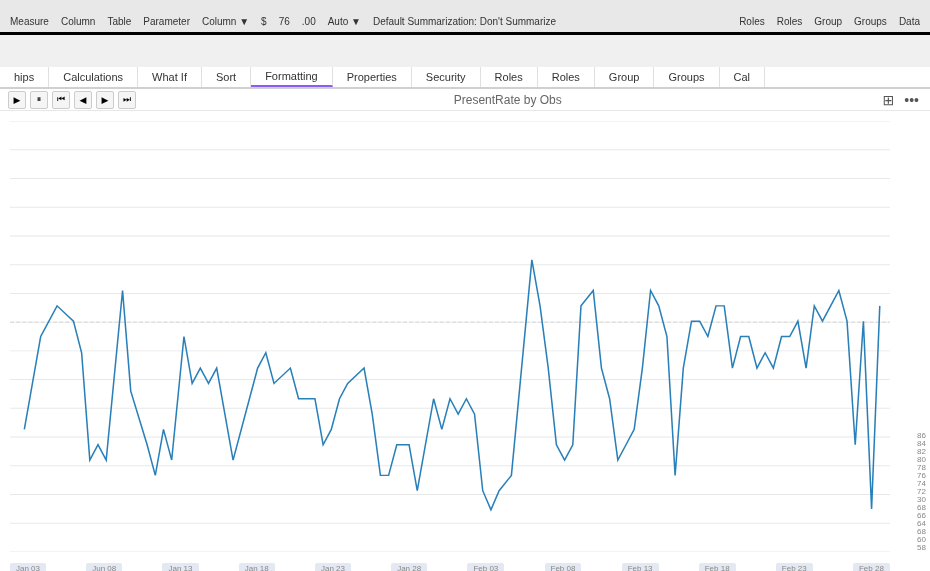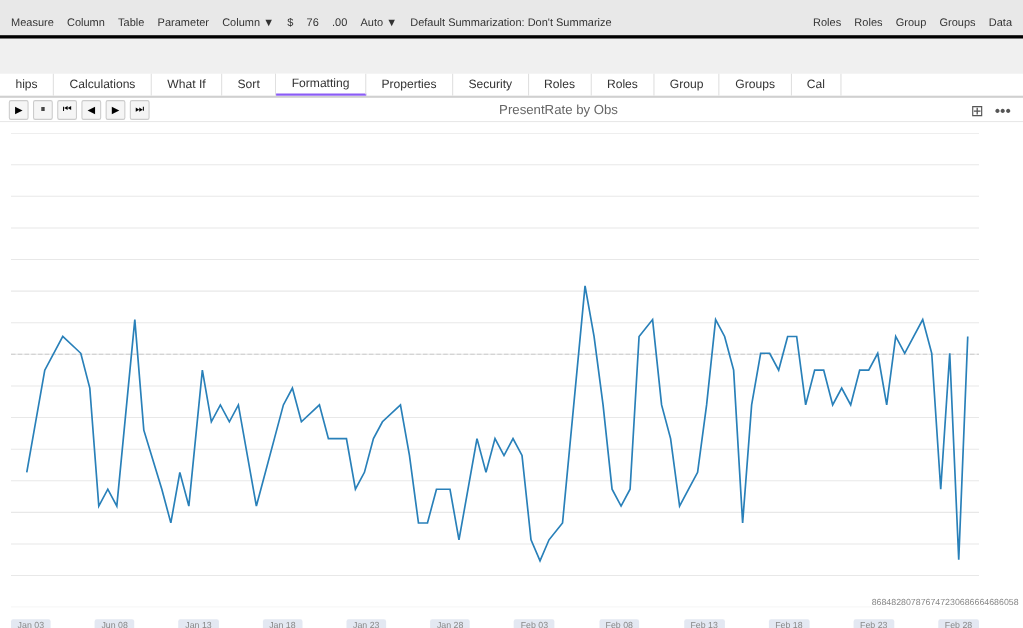--- a/index.html
+++ b/index.html
@@ -117,21 +117,21 @@
       padding: 1px 6px;
       border-radius: 2px;
     }
 
     .y-axis-labels {
       position: absolute;
       top: 10px;
       right: 4px;
       bottom: 30px;
       display: flex;
-      flex-direction: row;
+      flex-direction: column;
       justify-content: flex-end;
       align-items: flex-end;
     }
     .y-label {
       font-size: 8px;
       color: #888;
       line-height: 1;
     }
 
     .bottom-bar {

